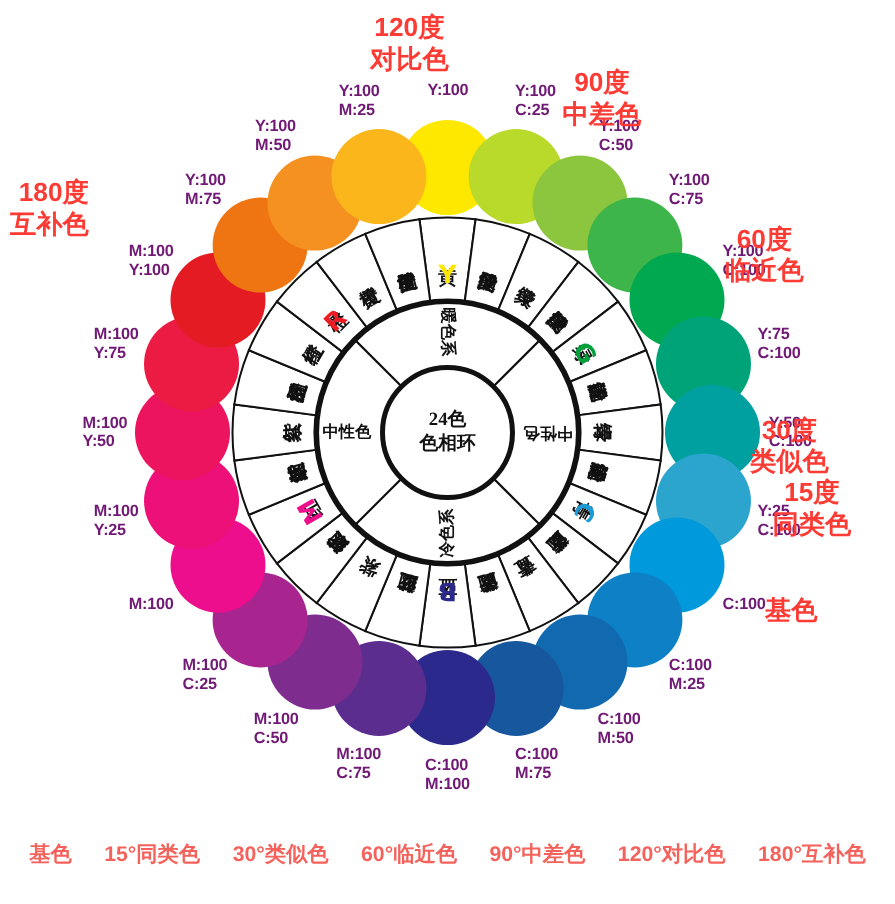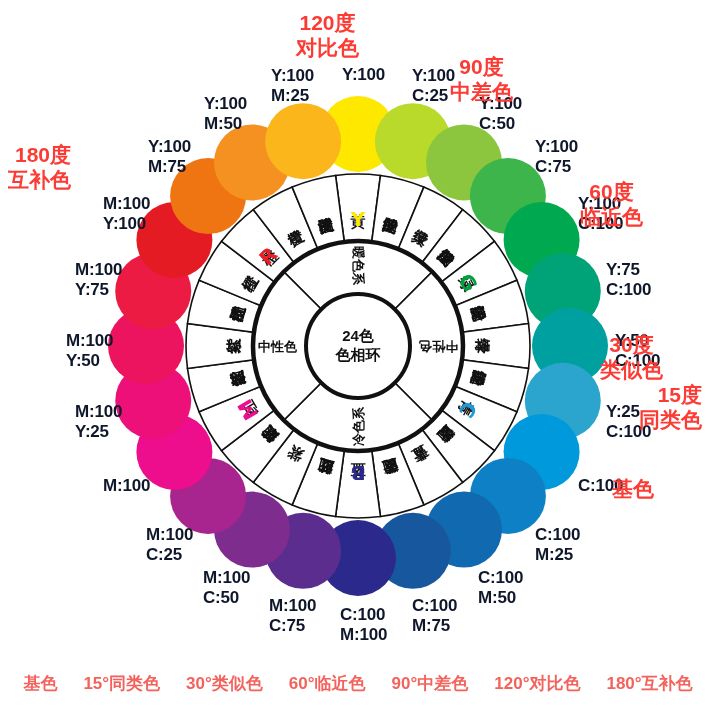--- a/index.html
+++ b/index.html
@@ -8,23 +8,23 @@
     background:#ffffff;
     font-family:"Liberation Sans","DejaVu Sans",sans-serif;
     overflow:hidden;
     position:relative;
   }
   #stage{position:absolute;left:0;top:0;width:716px;height:723px;}
   .svg-root{position:absolute;left:0;top:0;}
 
   .cmyk-label{
     position:absolute;
-    font-size:17px;
+    font-size:13px;
     font-weight:bold;
-    color:#0f172a;
+    color:#701a75;
     line-height:1.15;
     white-space:pre;
     letter-spacing:-0.2px;
   }
   .ann{
     position:absolute;
     font-size:21px;
     font-weight:bold;
     color:#fc3b34;
     line-height:1.2;
@@ -48,20 +48,21 @@
   .legend span{display:inline-block;}
   .center-title{
     position:absolute;
     left:308px;top:316px;
     width:100px;height:60px;
     display:flex;flex-direction:column;
     align-items:center;justify-content:center;
     font-size:15px;font-weight:bold;color:#111;
     line-height:1.25;
     text-align:center;
+    font-family:Liberation Serif, serif;
   }
 </style>
 </head>
 <body>
 
 <div id="stage">
   <svg class="svg-root" id="wheel-svg" width="716" height="723">
       <g>
         <path d="M 335.54949493815116 175.4714838437046 A 172 172 0 0 1 380.4505050618489 175.47148384370462 L 371.7052501831054 241.8982895557499 A 105 105 0 0 0 344.2947498168946 241.8982895557499 Z" fill="#ffffff" stroke="#111111" stroke-width="1.6"></path>
         <path d="M 380.4505050618489 175.47148384370462 A 172 172 0 0 1 423.82155036679546 187.09272040805868 L 398.1817603983344 248.99264908631488 A 105 105 0 0 0 371.7052501831054 241.8982895557499 Z" fill="#ffffff" stroke="#111111" stroke-width="1.6"></path>
@@ -211,21 +212,21 @@
 M:50</div>
       <div class="cmyk-label" style="left: 271px; top: 66px;">Y:100
 M:25</div>
     </div>
   <div id="ann-layer">
       <div class="ann" style="left: 8px; top: 142px; text-align: right;"><div>180度</div><div>互补色</div></div>
       <div class="ann" style="left: 296px; top: 10px; text-align: center;"><div>120度</div><div>对比色</div></div>
       <div class="ann" style="left: 450px; top: 32px; text-align: center; margin-top: 22px;"><div>90度</div><div>中差色</div></div>
       <div class="ann" style="left: 580px; top: 179px; text-align: center;"><div>60度</div><div>临近色</div></div>
       <div class="ann" style="left: 600px; top: 332px; text-align: center;"><div>30度</div><div>类似色</div></div>
-      <div class="ann" style="left: 639px; top: 382px; text-align: right;"><div>15度</div><div>同类色</div></div>
+      <div class="ann" style="left: 618px; top: 382px; text-align: center;"><div>15度</div><div>同类色</div></div>
       <div class="ann" style="left: 612px; top: 476px; text-align: left;"><div>基色</div></div>
     </div>
 
   <div class="legend">
     <span>基色</span>
     <span>15°同类色</span>
     <span>30°类似色</span>
     <span>60°临近色</span>
     <span>90°中差色</span>
     <span>120°对比色</span>

